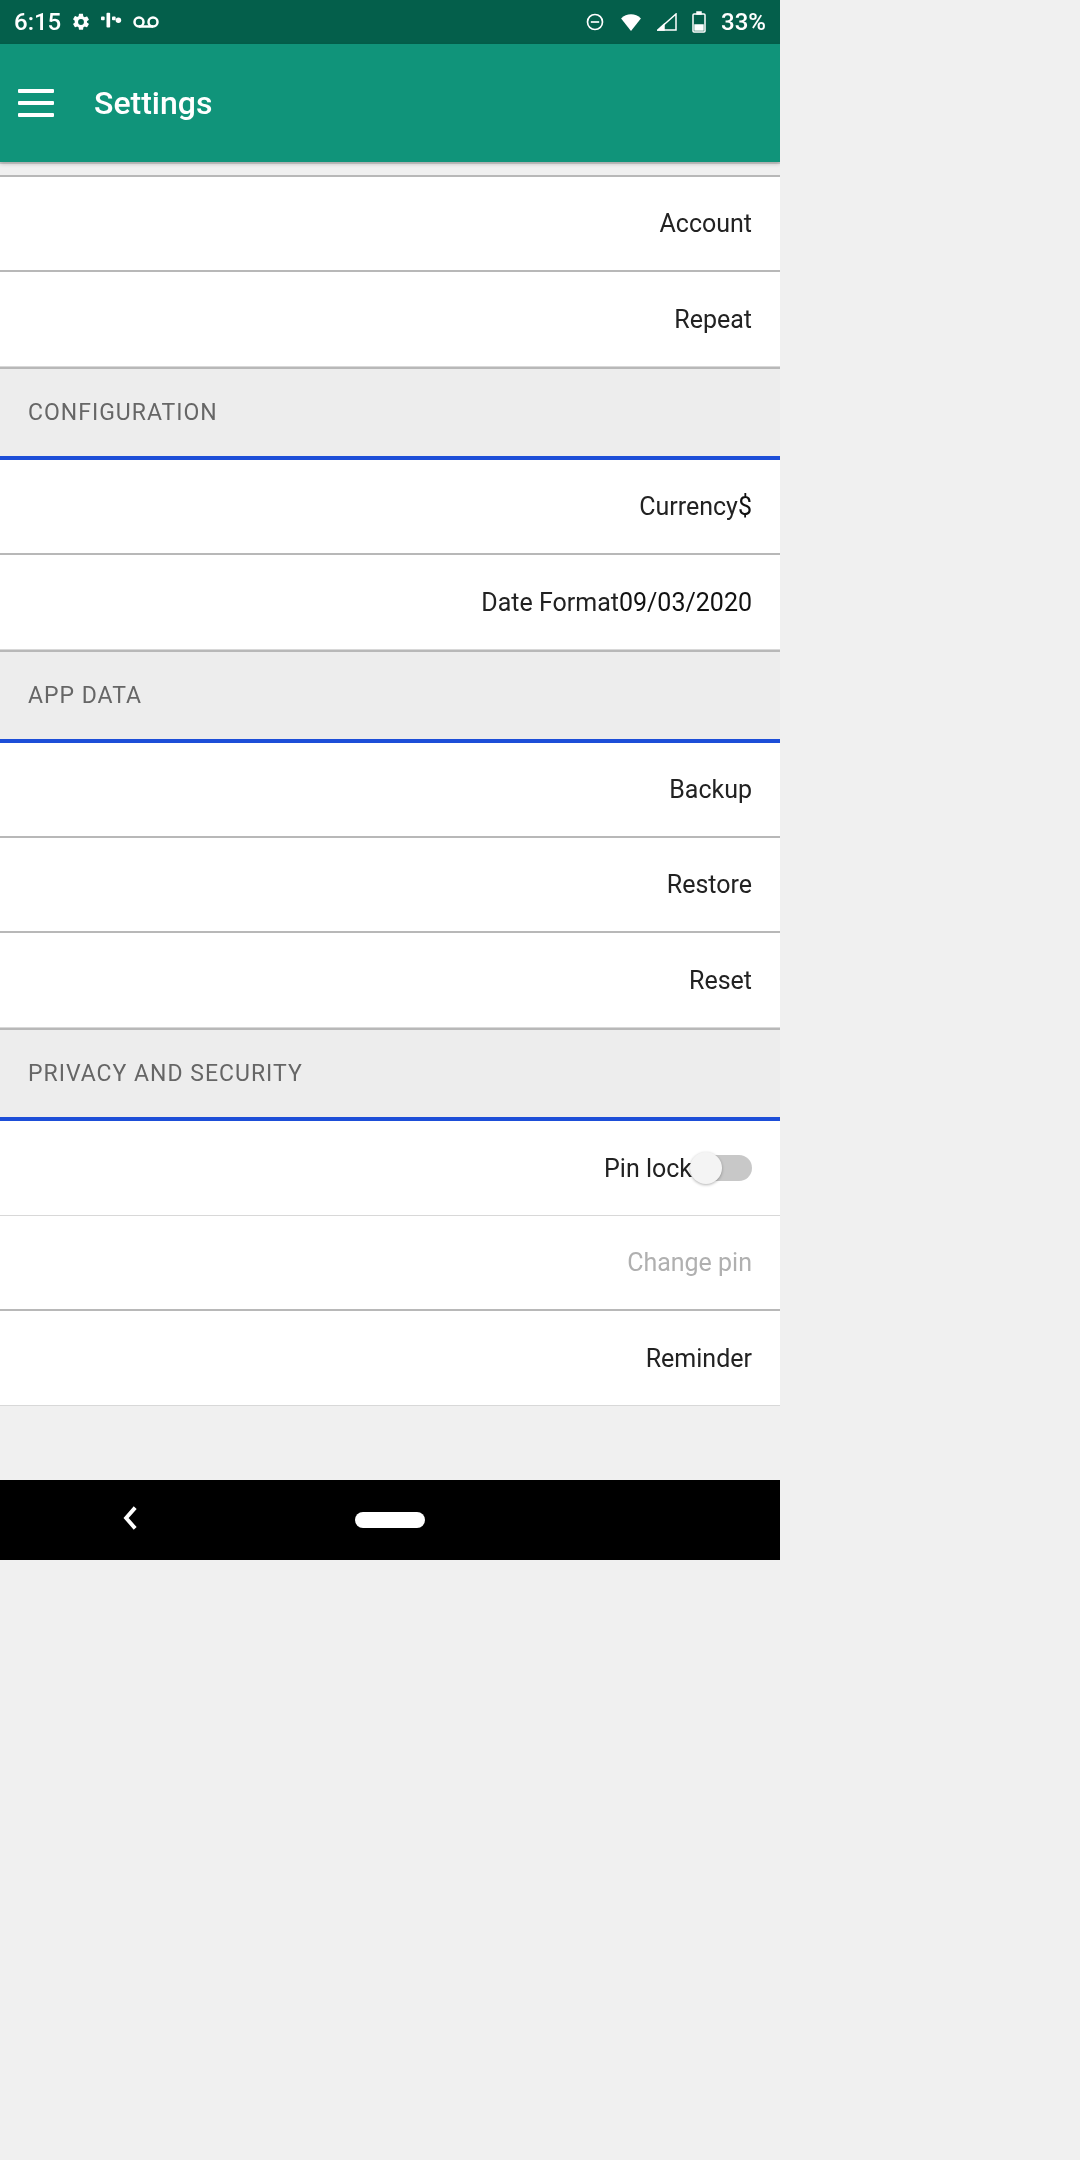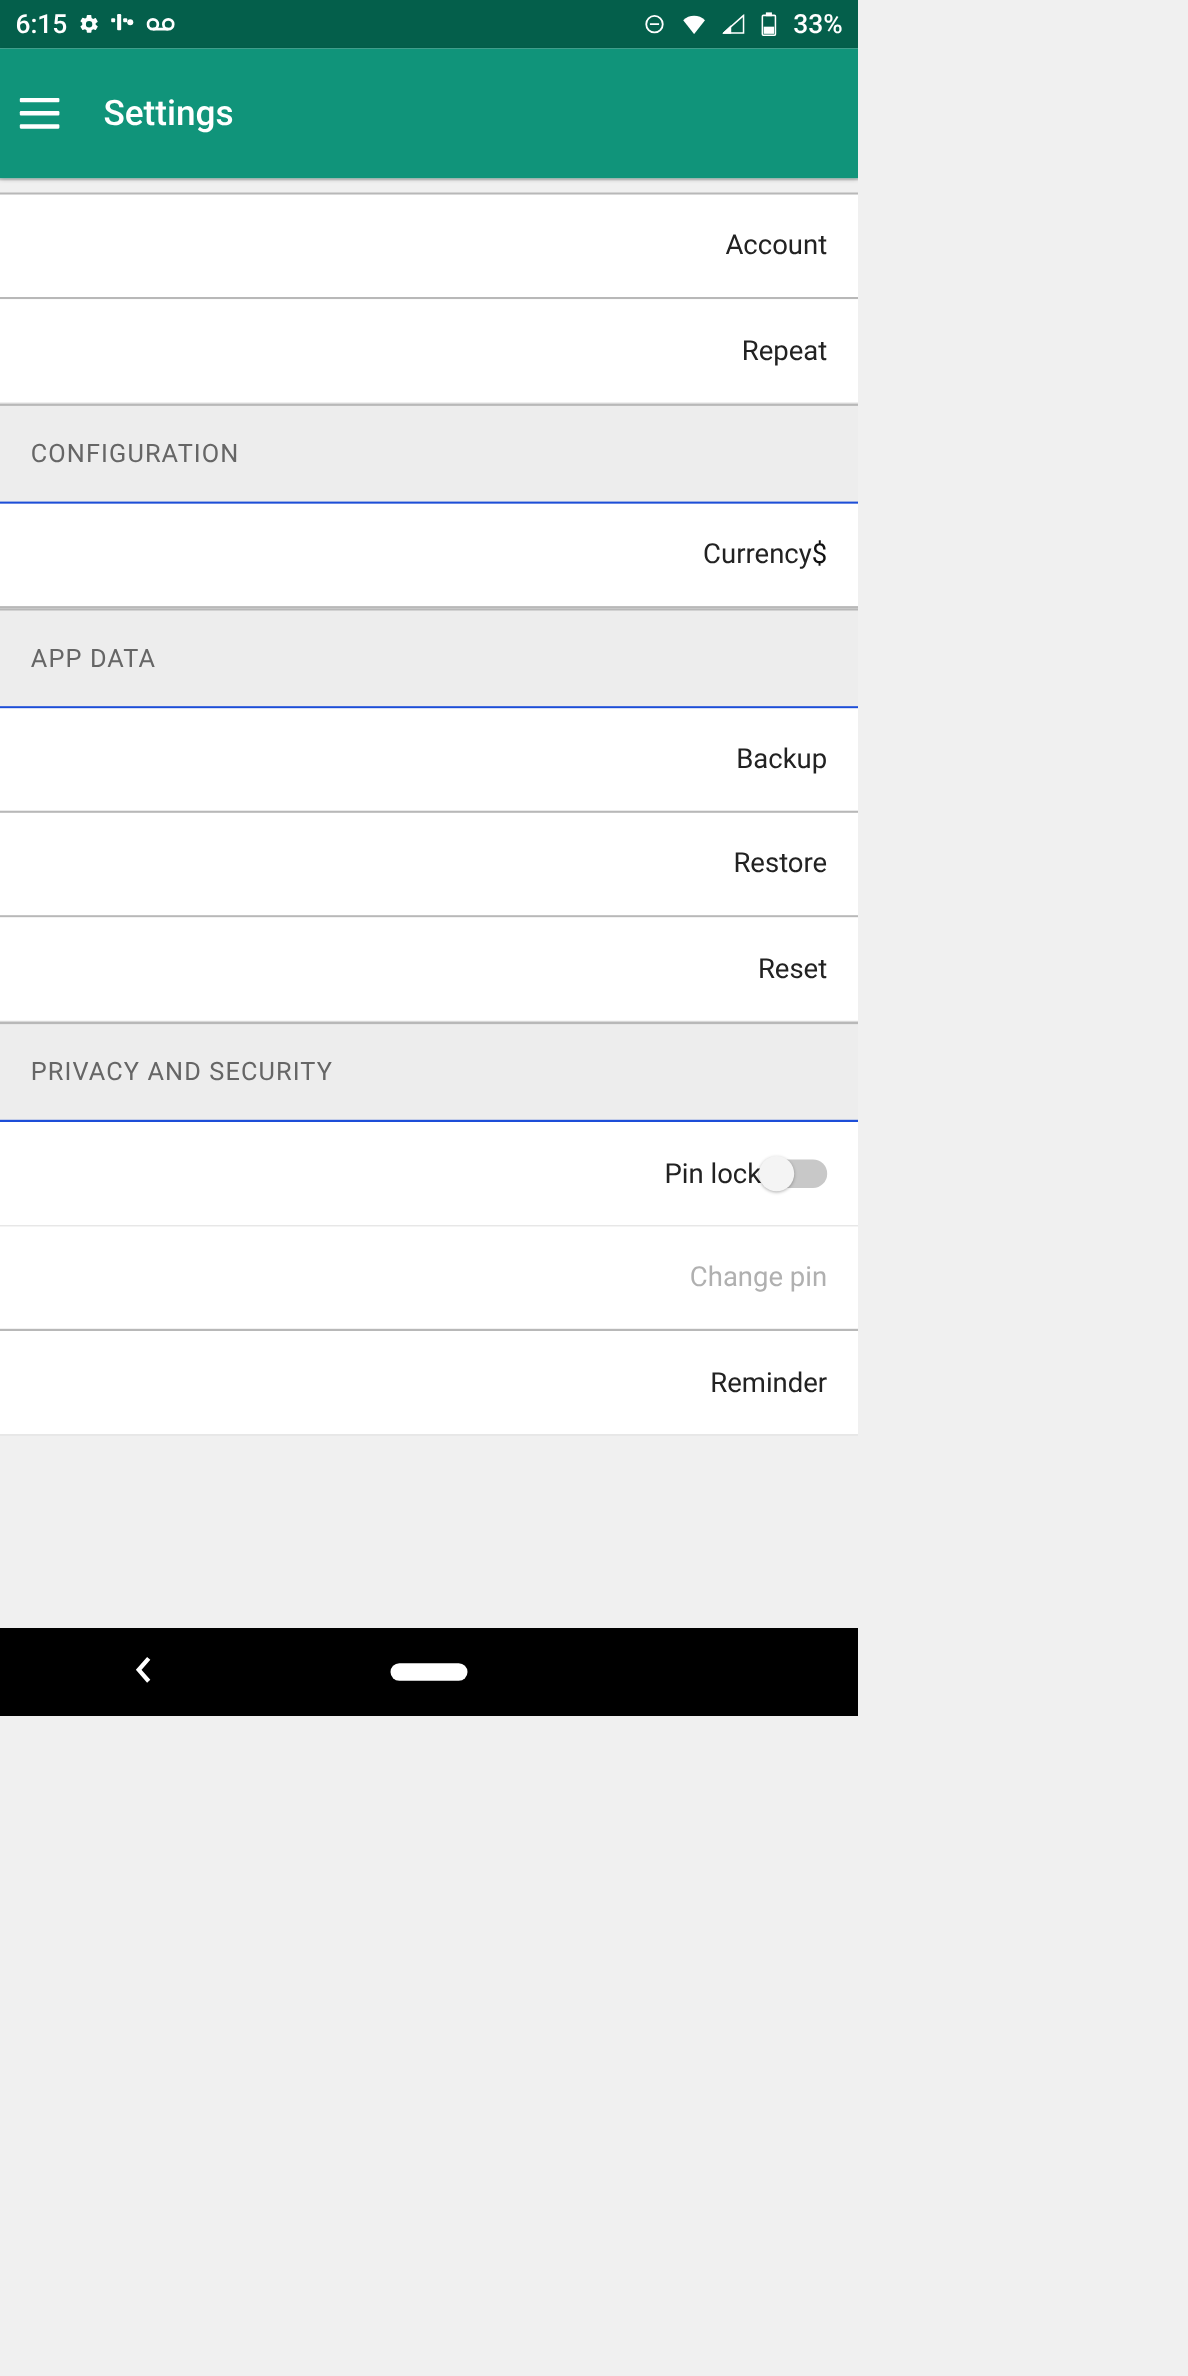--- a/index.html
+++ b/index.html
@@ -47,21 +47,21 @@
     .app-title { font-size: 32px; font-weight: 500; }
     .content { flex: 1; overflow-y: auto; background: #f0f0f0; }
     .gap-bar { height: 15px; background: #f0f0f0; border-bottom: 2px solid #b8b8b8; border-top: 2px solid #d0d0d0; }
     .section-header {
       background: #ededed;
       padding: 30px 28px;
       font-size: 23px;
       color: #666;
       letter-spacing: 1px;
       border-top: 2px solid #b8b8b8;
-      border-bottom: 2px solid #1d4ed8;
+      border-bottom: 4px solid #1d4ed8;
     }
     .row {
       background: white;
       display: flex;
       align-items: center;
       justify-content: flex-end;
       padding: 0 28px;
       height: 95px;
       font-size: 25px;
       color: #222;
@@ -174,20 +174,24 @@
   </div>
   <div class="row">
     <span>Repeat</span>
   </div>
 
   <div class="section-header">CONFIGURATION</div>
 
   <div class="row strong-border">
     <span>Currency</span>
     <span class="row-value">$</span>
+  </div>
+  <div class="row">
+    <span>Date Format</span>
+    <span class="row-value">09/03/2020</span>
   </div>
 
   <div class="section-header">APP DATA</div>
 
   <div class="row strong-border">
     <span>Backup</span>
   </div>
   <div class="row strong-border">
     <span>Restore</span>
   </div>

